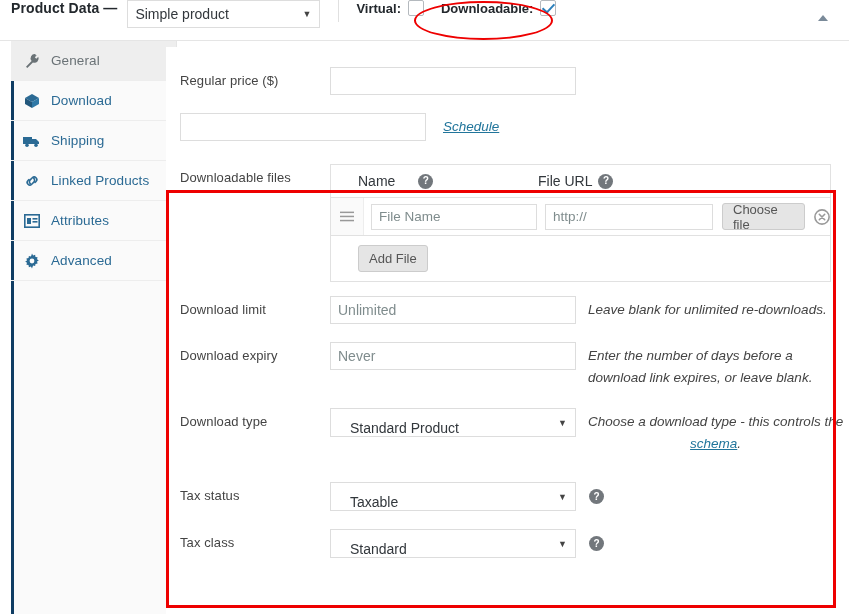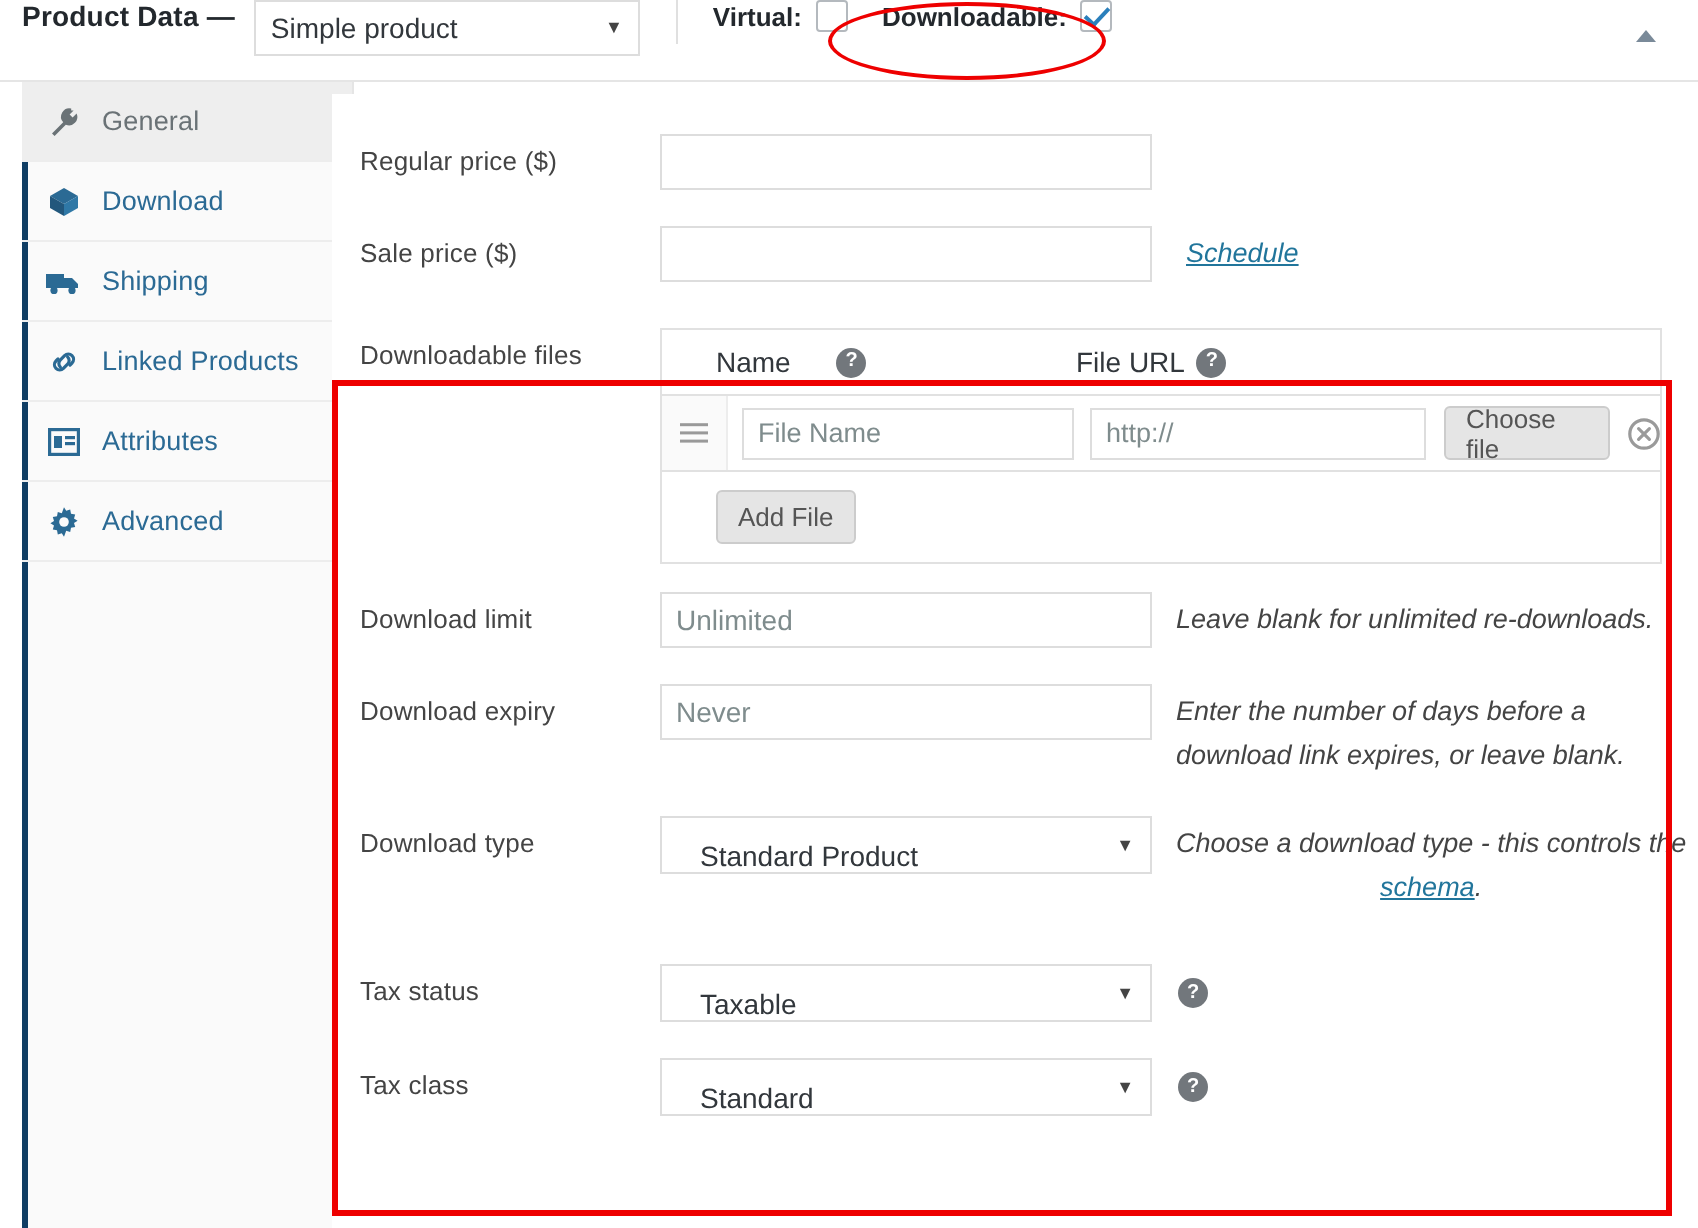--- a/index.html
+++ b/index.html
@@ -485,21 +485,20 @@
   <div id="content">
 
     <div class="field-row" style="padding-top:20px;">
       <div class="field-label">Regular price ($)</div>
       <div class="txt-input">
         <span class="ph"></span>
       </div>
     </div>
 
     <div class="field-row" style="padding-top:18px;">
-      <div class="field-label">Sale price ($)</div>
       <div class="txt-input">
         <span class="ph"></span>
       </div>
       <span class="link-a" style="margin-left:17px; padding-top:6px;">Schedule</span>
     </div>
 
 
     <div class="field-row" style="padding-top:23px;">
       <div class="field-label">Downloadable files</div>
 

